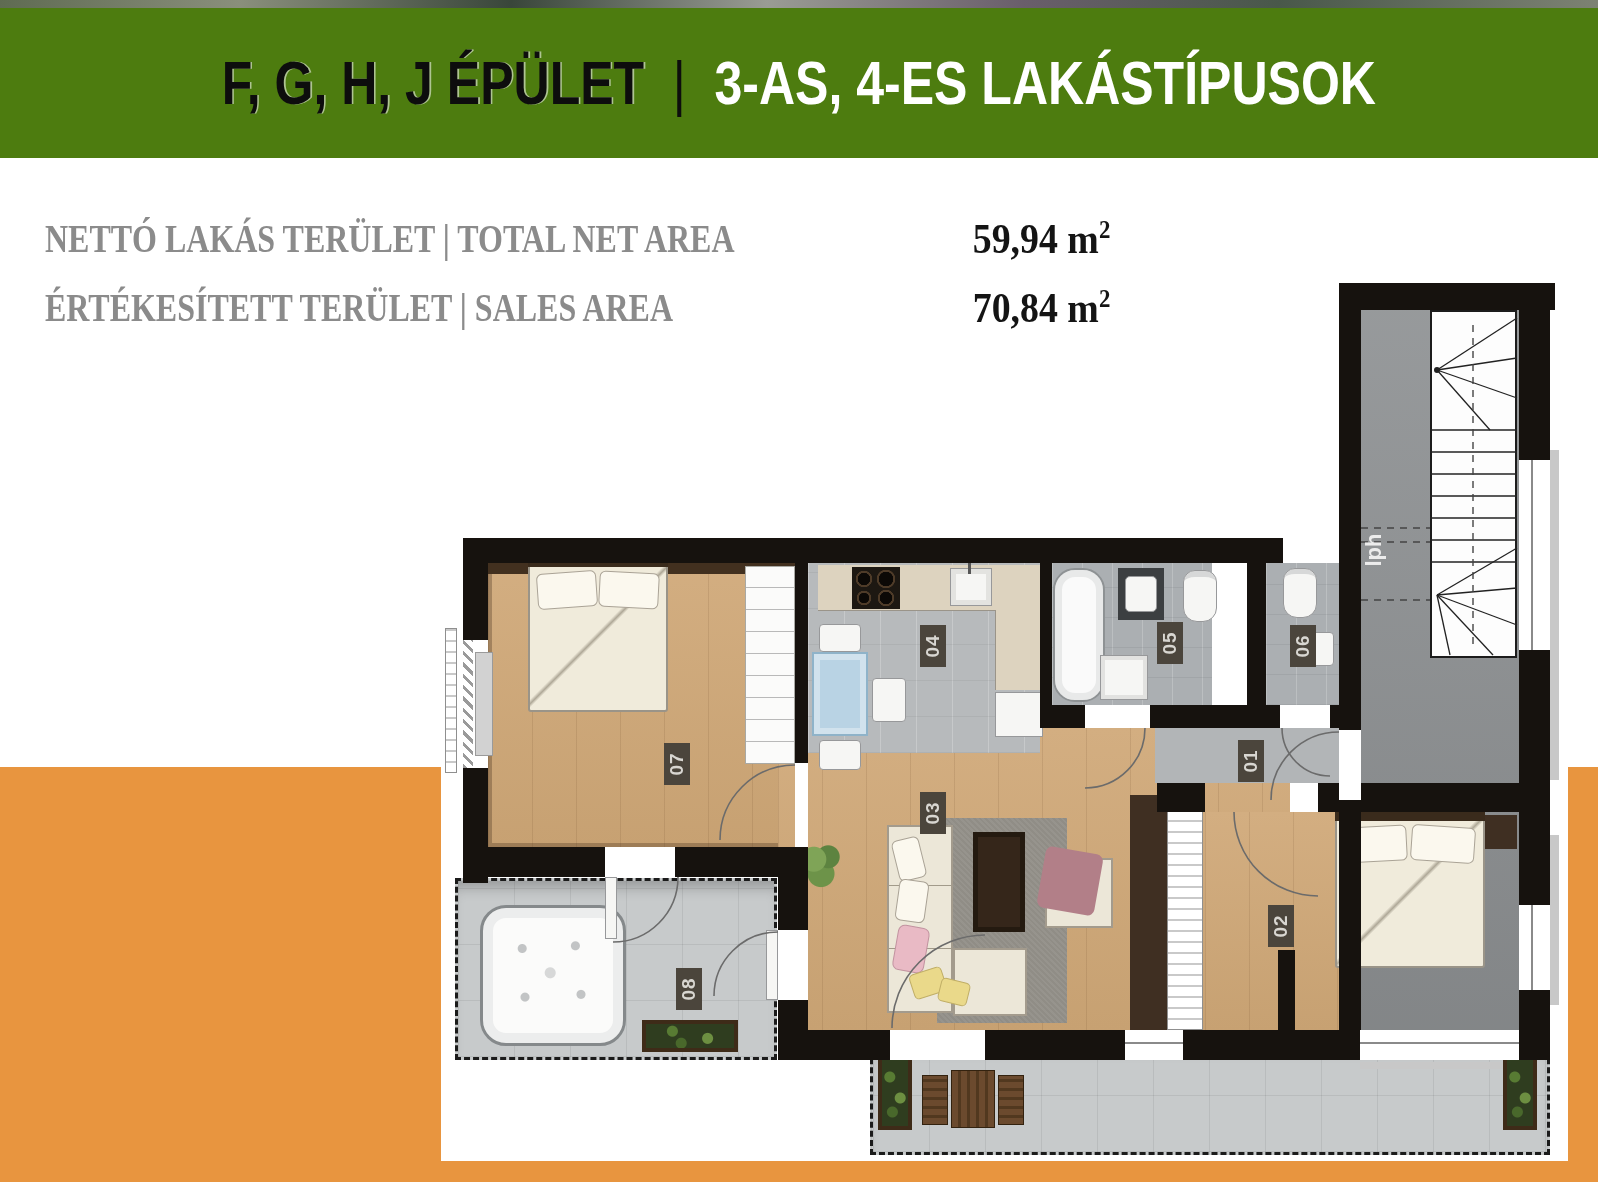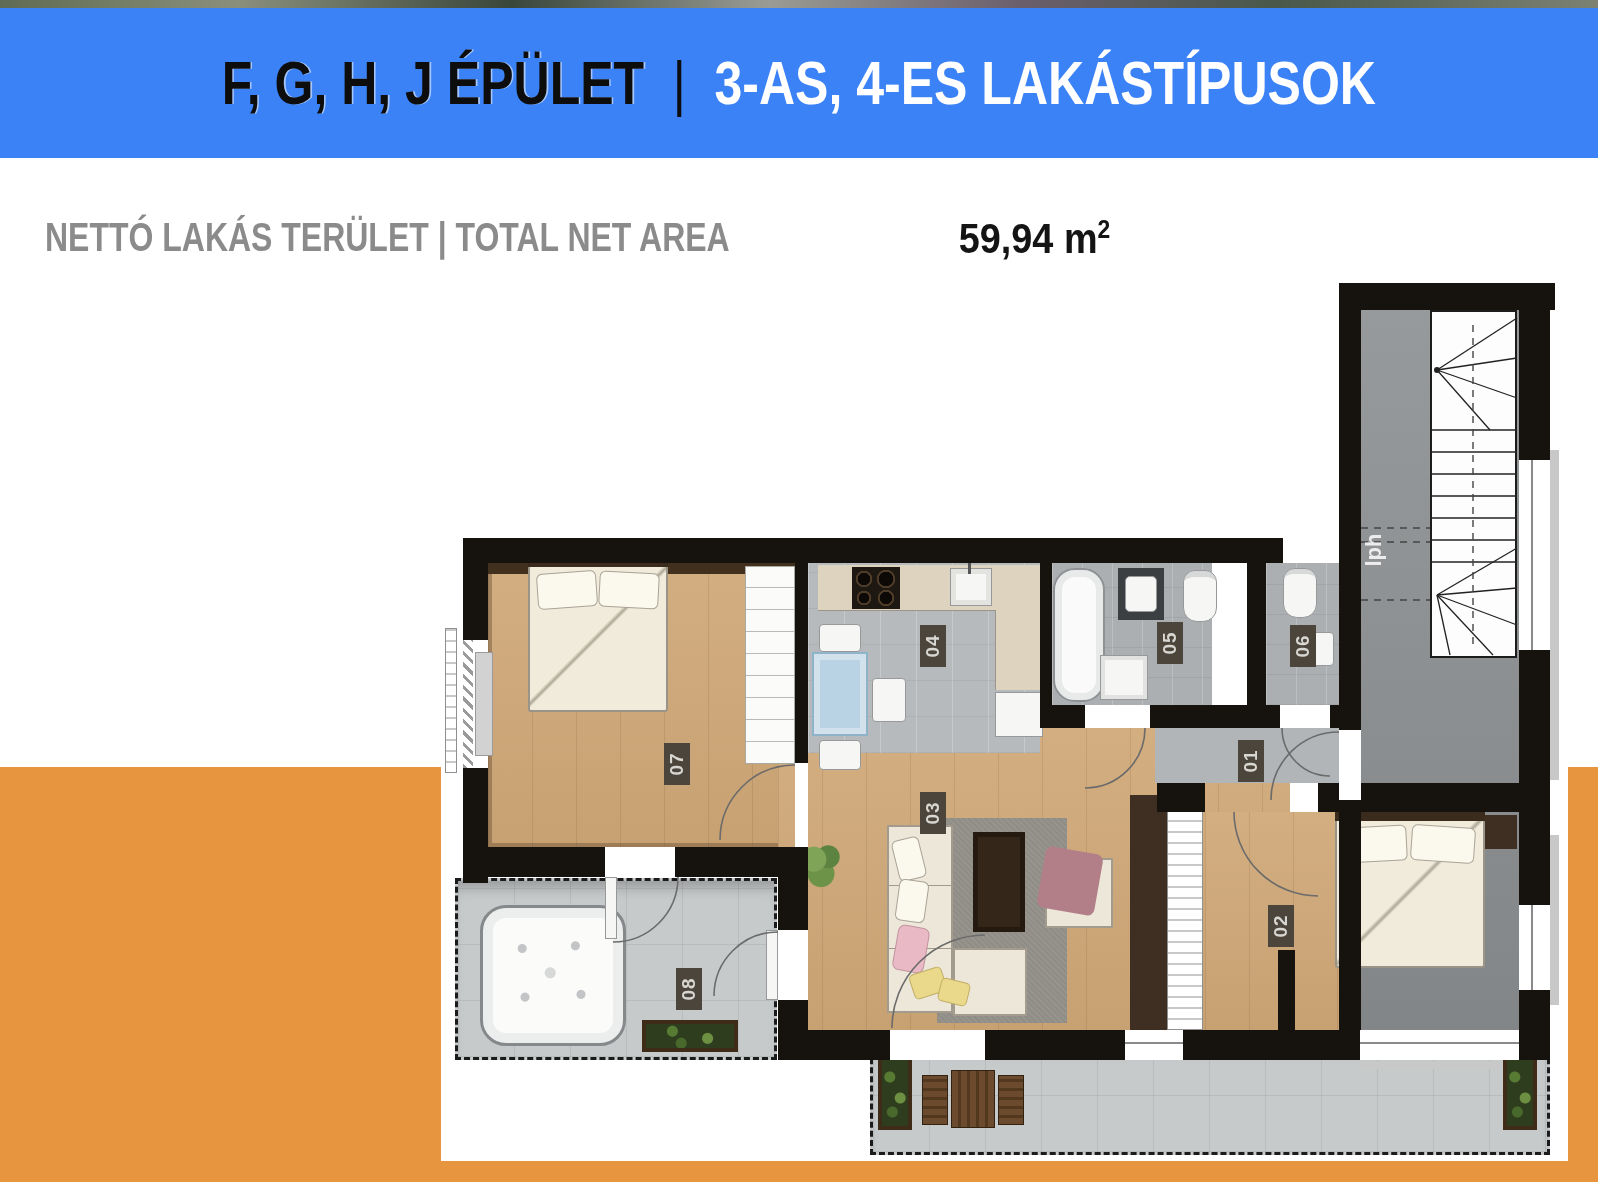--- a/index.html
+++ b/index.html
@@ -3,31 +3,31 @@
 <meta charset="utf-8">
 <style>
   html,body{margin:0;padding:0;background:#fff;}
   .page{position:relative;width:1598px;height:1182px;background:#fff;overflow:hidden;
         font-family:"Liberation Sans","DejaVu Sans",sans-serif;}
   .abs{position:absolute;}
 
   
   .photo-strip{left:0;top:0;width:1598px;height:8px;
     background:linear-gradient(90deg,#5f6b52,#8a8f7c 15%,#39463a 32%,#9a9c94 48%,#6a5e6b 64%,#49584a 80%,#7d8273);}
-  .banner{left:0;top:8px;width:1598px;height:150px;background:#3b82f6;
+  .banner{left:0;top:8px;width:1598px;height:150px;background:#4d7c0f;
     display:flex;align-items:center;justify-content:center;}
   .banner-inner{transform:scaleX(.82);transform-origin:center;white-space:nowrap;
     font-weight:700;font-size:61px;letter-spacing:0px;}
   .t-dark{color:#0d0d0d;text-shadow:2px 0 0 rgba(255,255,255,.55);}
   .t-sep{color:#0d0d0d;margin:0 18px;font-weight:400;}
   .t-white{color:#ffffff;}
 
   
   .stats{left:45px;top:214px;width:1065px;}
-  .srow{position:relative;height:43px;margin-bottom:26px;white-space:nowrap;}
+  .srow{position:relative;height:43px;margin-bottom:26px;white-space:nowrap;font-family:Liberation Serif, serif;}
   .slabel{display:inline-block;transform:scaleX(.78);transform-origin:left center;
     font-weight:700;font-size:41px;color:#8b8b8b;letter-spacing:0;}
   .svalue{position:absolute;right:0;top:0;transform:scaleX(.88);transform-origin:right center;
     font-weight:700;font-size:43px;color:#141414;}
   .svalue sup{font-size:26px;}
 
   
   .orange{background:#E8953F;}
 
   
@@ -89,20 +89,24 @@
       <span class="t-sep">|</span>
       <span class="t-white">3-AS, 4-ES LAKÁSTÍPUSOK</span>
     </div>
   </div>
 
   <div class="abs stats">
     <div class="srow">
       <span class="slabel">NETTÓ LAKÁS TERÜLET |  TOTAL NET AREA</span>
       <span class="svalue"><span>59,94 </span><span>m</span><sup>2</sup></span>
     </div>
+    <div class="srow">
+      <span class="slabel">ÉRTÉKESÍTETT TERÜLET |  SALES AREA</span>
+      <span class="svalue"><span>70,84 </span><span>m</span><sup>2</sup></span>
+    </div>
   </div>
 
   <div class="abs orange" style="left:0;top:767px;width:441px;height:415px;"></div>
   <div class="abs orange" style="left:1568px;top:767px;width:30px;height:415px;"></div>
   <div class="abs orange" style="left:0;top:1161px;width:1598px;height:21px;"></div>
 
   <div class="abs plan">
 
     <div class="wood" style="left:43px;top:278px;width:307px;height:289px;box-shadow:inset 0 0 0 4px rgba(58,40,22,.30);"></div>
     <div class="abs" style="left:43px;top:278px;width:307px;height:16px;background:#42301f;z-index:11;"></div>

